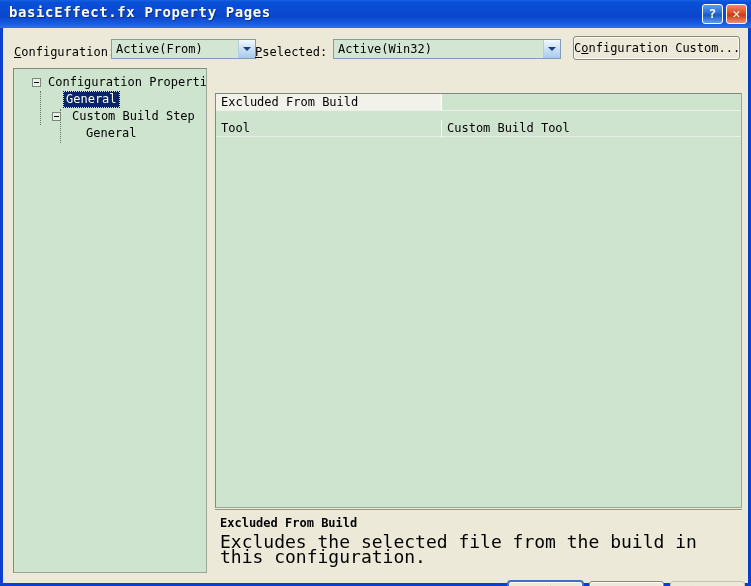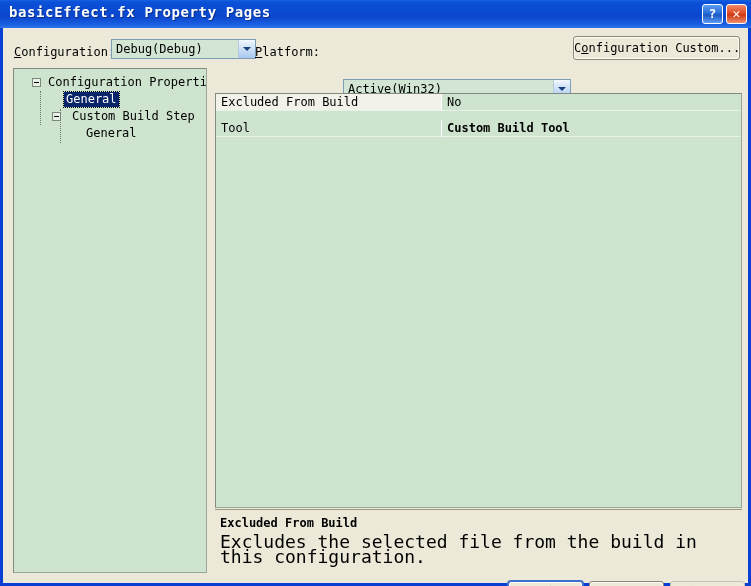--- a/index.html
+++ b/index.html
@@ -91,21 +91,21 @@
   .combo {
     position: absolute;
     top: 11px;
     height: 20px;
     box-sizing: border-box;
     border: 1px solid #7f9db9;
     background: #d3e6d3;
     overflow: hidden;
   }
   #configuration-combo { left: 108px; width: 145px; }
-  #platform-combo { left: 340px; width: 228px; margin-top: 40px; }
+  #platform-combo { left: 330px; width: 228px; }
   .combo-value {
     position: absolute;
     left: 4px; top: 2px;
     font-size: 12px;
     color: #000000;
     white-space: nowrap;
   }
   .combo-arrow {
     position: absolute;
     right: 0; top: 0;
@@ -241,21 +241,21 @@
     left: 228px; top: 0;
     right: 0;
     height: 16px;
     padding-left: 3px;
     font-size: 12px;
     line-height: 16px;
     color: #000000;
     white-space: nowrap;
     overflow: hidden;
   }
-  .grid-value-cell.bold { font-weight: bold; }
+  .grid-value-cell.bold { font-weight: normal; }
   .grid-left-rail {
     position: absolute;
     left: 0; top: 0;
     width: 3px;
     height: 413px;
     background: #cfe4cf;
   }
   
   #desc-panel {
     position: absolute;
@@ -329,25 +329,25 @@
     <div class="titlebtn" id="close-btn">✕</div>
   </div>
 
   <div id="dialog-body">
 
     <div id="config-row">
 
       <div class="field-label" id="configuration-label"><span class="uline">C</span><span>onfiguration:</span></div>
 
       <div class="combo" id="configuration-combo">
-        <div class="combo-value">Debug(Debug)</div>
+        <div class="combo-value">Active(From)</div>
         <div class="combo-arrow"></div>
       </div>
 
-      <div class="field-label" id="platform-label"><span class="uline">P</span><span>latform:</span></div>
+      <div class="field-label" id="platform-label"><span class="uline">P</span><span>selected:</span></div>
 
       <div class="combo" id="platform-combo">
         <div class="combo-value">Active(Win32)</div>
         <div class="combo-arrow"></div>
       </div>
 
       <div id="config-manager-btn"><span>C</span><span class="uline">o</span><span>nfiguration Custom...</span></div>
     </div>
 
     <div id="tree-panel">
@@ -373,21 +373,20 @@
         <span class="tree-label" style="margin-left:64px;">General</span>
       </div>
     </div>
 
     <div id="grid-panel">
       <div class="grid-left-rail"></div>
 
       <div class="grid-row alt" style="top:0px;">
         <div class="grid-name-cell">Excluded From Build</div>
         <div class="grid-splitter"></div>
-        <div class="grid-value-cell">No</div>
       </div>
 
       <div class="grid-row" style="top:26px;">
         <div class="grid-name-cell">Tool</div>
         <div class="grid-splitter"></div>
         <div class="grid-value-cell bold">Custom Build Tool</div>
       </div>
     </div>
 
     <div id="desc-panel">

